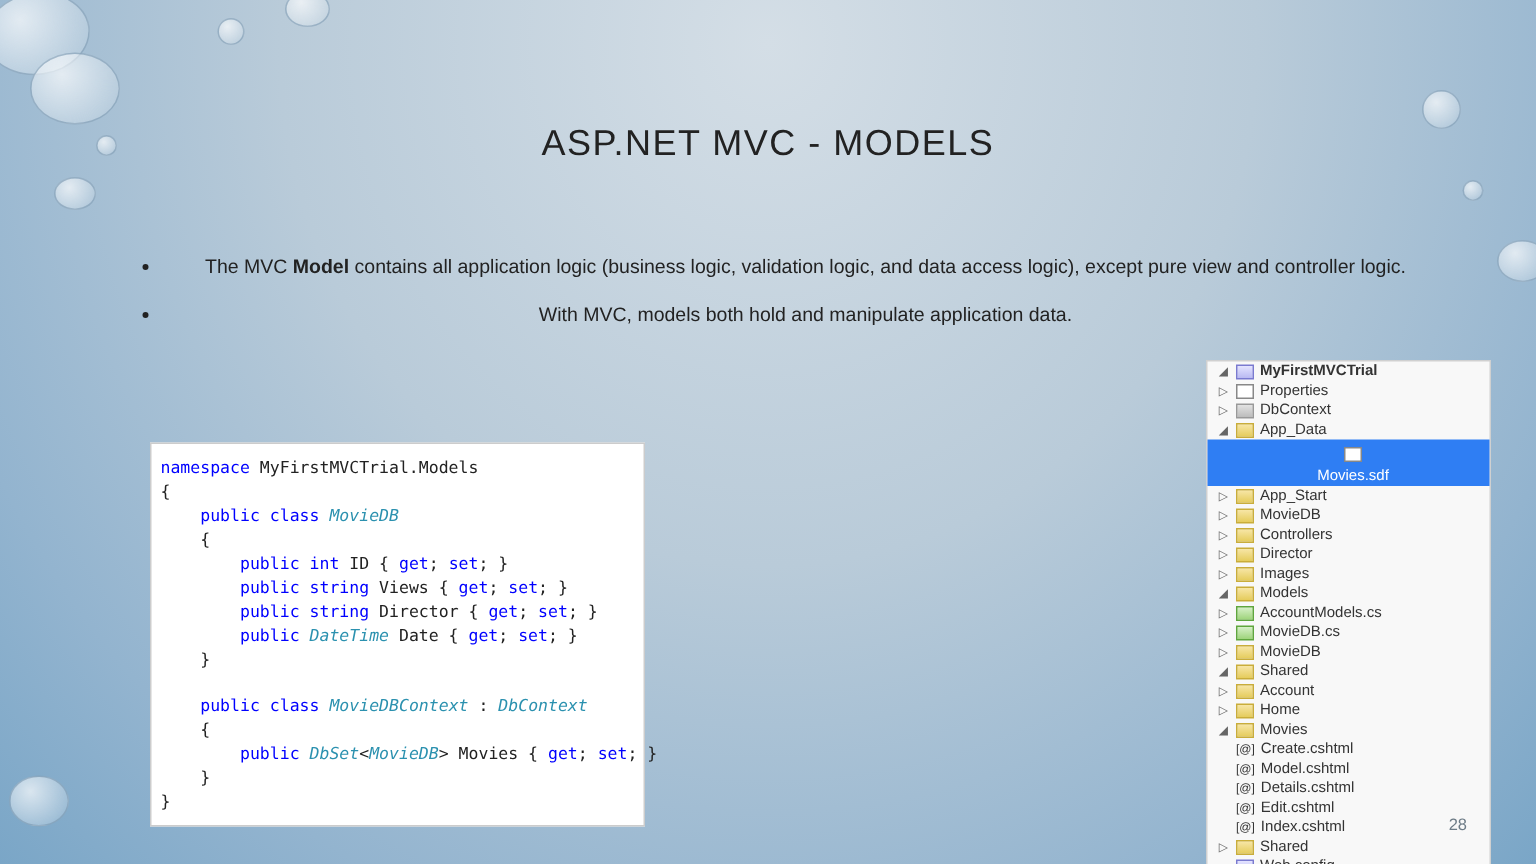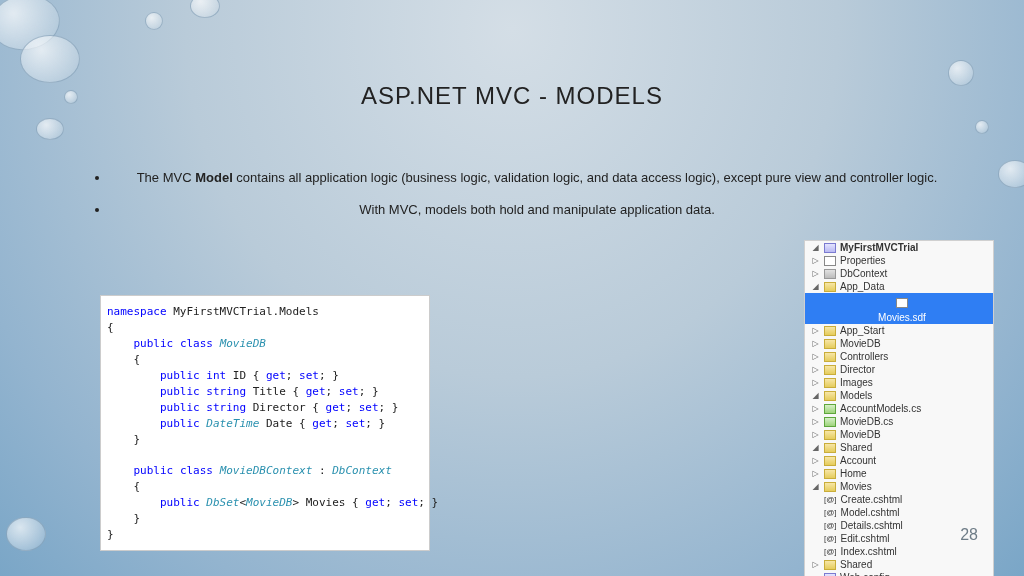--- a/index.html
+++ b/index.html
@@ -45,21 +45,21 @@
   .sol .ico{display:inline-block;width:12px;height:10px;}
   .fold{background:linear-gradient(#f7e6a6,#e5cc5c);border:1px solid #c9ad3a;}
   .foldg{background:linear-gradient(#e2e2e2,#bcbcbc);border:1px solid #999;}
   .cs{background:linear-gradient(#d6f0c8,#9ed47b);border:1px solid #5fa63d;}
   .wr{background:#fff;border:1px solid #888;}
   .cfg{background:linear-gradient(#e4e4ff,#b9b9f2);border:1px solid #7a7ad0;}
   .sol .sel{background:#2f7ef3;color:#fff;flex-direction:column;}
   .sol .sel .exp{color:#fff;}
   .i1{padding-left:14px;} .i2{padding-left:24px;} .i3{padding-left:34px;} .i4{padding-left:44px;}
 
-  .pagenum{position:absolute;right:46px;bottom:32px;font-size:16px;color:#6e7c87;}
+  .pagenum{position:absolute;right:46px;bottom:20px;font-size:11px;color:#6e7c87;}
 </style>
 </head>
 <body>
 
 <div class="slide">
   <div class="bubble b1"></div>
   <div class="bubble b2"></div>
   <div class="bubble b3"></div>
   <div class="bubble b4"></div>
   <div class="bubble b5"></div>
@@ -78,21 +78,21 @@
       </li>
       <li>With MVC, models both hold and manipulate application data.</li>
     </ul>
   </div>
 
   <div class="code-box"><span class="kw">namespace</span><span> MyFirstMVCTrial.Models</span>
 {
     <span class="kw">public</span> <span class="kw">class</span> <span class="type">MovieDB</span>
     {
         <span class="kw">public</span> <span class="kw">int</span><span> ID { </span><span class="kw">get</span><span>; </span><span class="kw">set</span><span>; }</span>
-        <span class="kw">public</span> <span class="kw">string</span><span> Title { </span><span class="kw">get</span><span>; </span><span class="kw">set</span><span>; }</span>
+        <span class="kw">public</span> <span class="kw">string</span><span> Views { </span><span class="kw">get</span><span>; </span><span class="kw">set</span><span>; }</span>
         <span class="kw">public</span> <span class="kw">string</span><span> Director { </span><span class="kw">get</span><span>; </span><span class="kw">set</span><span>; }</span>
         <span class="kw">public</span> <span class="type">DateTime</span><span> Date { </span><span class="kw">get</span><span>; </span><span class="kw">set</span><span>; }</span>
     }
 
     <span class="kw">public</span> <span class="kw">class</span> <span class="type">MovieDBContext</span><span> : </span><span class="type">DbContext</span>
     {
         <span class="kw">public</span> <span class="type">DbSet</span><span>&lt;</span><span class="type">MovieDB</span><span>&gt;</span><span> Movies { </span><span class="kw">get</span><span>; </span><span class="kw">set</span><span>; }</span>
     }
 }</div>
 

